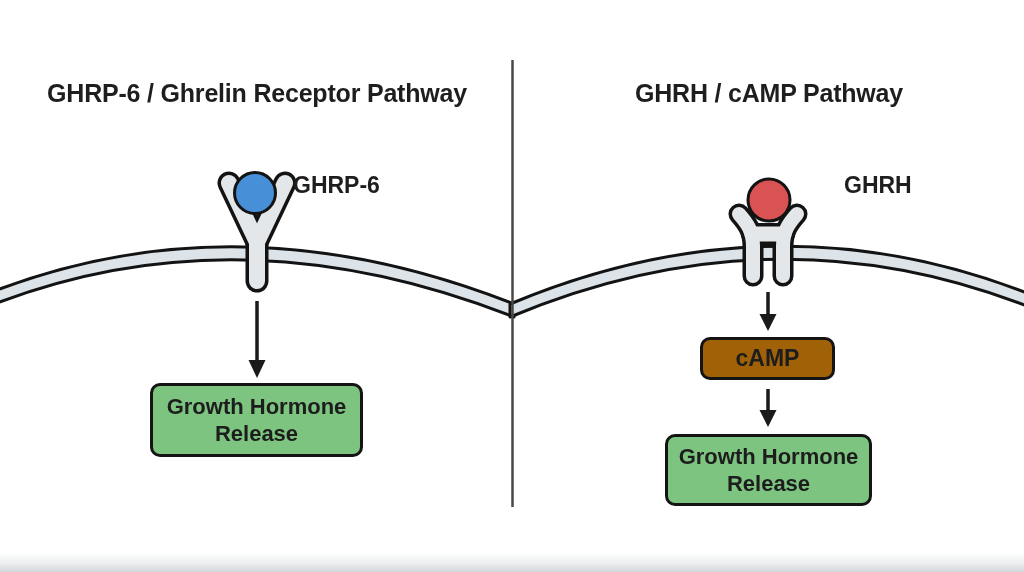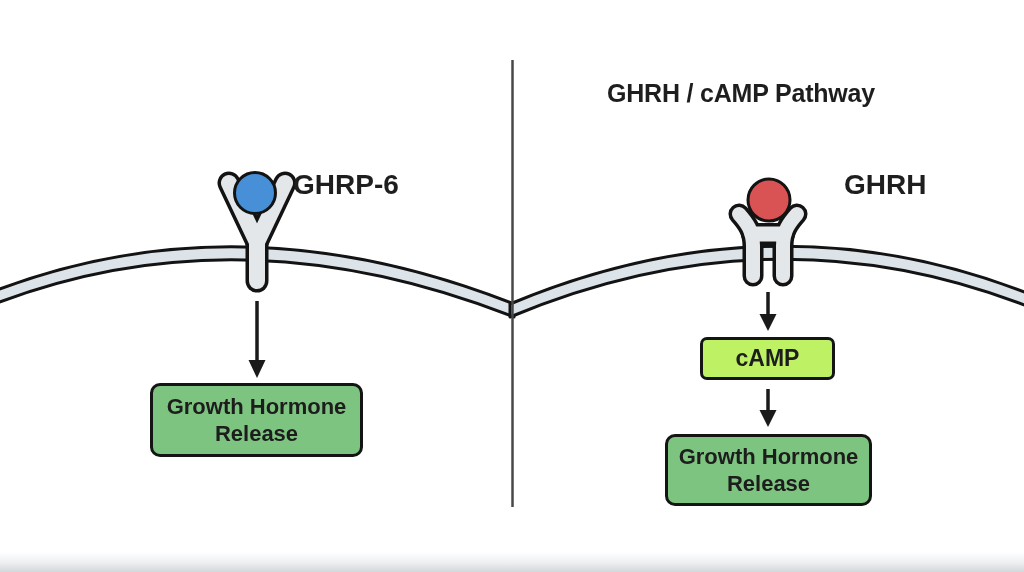--- a/index.html
+++ b/index.html
@@ -11,37 +11,37 @@
     font-family:"Liberation Sans", sans-serif;
     color:#1d1d1d;
   }
   .svg-layer{position:absolute;left:0;top:0;width:1024px;height:572px;}
   .panel-title{
     position:absolute;top:78px;height:30px;line-height:30px;
     text-align:center;font-size:25px;font-weight:700;color:#1e1e1e;
     letter-spacing:-0.2px;white-space:nowrap;
   }
   .panel-title.left{left:0;width:514px;}
-  .panel-title.right{left:486px;width:510px;}
+  .panel-title.right{left:514px;width:510px;}
   .ligand-label{
     position:absolute;top:172px;height:26px;line-height:26px;
-    font-size:28px;font-weight:700;color:#1e1e1e;white-space:nowrap;
+    font-size:23px;font-weight:700;color:#1e1e1e;white-space:nowrap;
   }
   .ligand-label.left{left:293px;}
   .ligand-label.right{left:844px;}
   .node-box{
     position:absolute;
     border:3px solid #141414;border-radius:10px;
     display:flex;align-items:center;justify-content:center;
     text-align:center;font-weight:700;color:#1d1d1d;
     box-sizing:border-box;
   }
   .box-green-left{left:150px;top:383px;width:213px;height:74px;background:#7cc47f;font-size:22px;line-height:1.25;padding:2px 10px;}
   .box-green-right{left:665px;top:434px;width:207px;height:72px;background:#7cc47f;font-size:22px;line-height:1.25;padding:2px 10px;}
-  .box-yellow{left:700px;top:337px;width:135px;height:43px;background:#bef264;font-size:23px;border-radius:7px;}
+  .box-yellow{left:700px;top:337px;width:135px;height:43px;background:#a16207;font-size:23px;}
   .bottom-strip{
     position:absolute;left:0;bottom:0;width:1024px;height:20px;
     background:linear-gradient(to bottom,
       rgba(226,230,233,0) 0%,
       rgba(214,219,222,0.45) 55%,
       rgba(203,208,212,0.85) 100%);
   }
 </style>
 </head>
 <body>
@@ -103,20 +103,21 @@
     </g>
 
     <g>
       <line x1="768" y1="389" x2="768" y2="412" stroke="#1a1a1a" stroke-width="3.5"></line>
       <polygon points="768,427 759.5,410 776.5,410" fill="#1a1a1a"></polygon>
     </g>
 
     <line x1="512.5" y1="60" x2="512.5" y2="507" stroke="#484848" stroke-width="2.5"></line>
   </svg>
 
+  <div class="panel-title left">GHRP-6 / Ghrelin Receptor Pathway</div>
   <div class="panel-title right">GHRH / cAMP Pathway</div>
 
   <div class="ligand-label left">GHRP-6</div>
   <div class="ligand-label right">GHRH</div>
 
   <div class="node-box box-green-left">Growth Hormone Release</div>
   <div class="node-box box-yellow">cAMP</div>
   <div class="node-box box-green-right">Growth Hormone Release</div>
 
   <div class="bottom-strip"></div>

